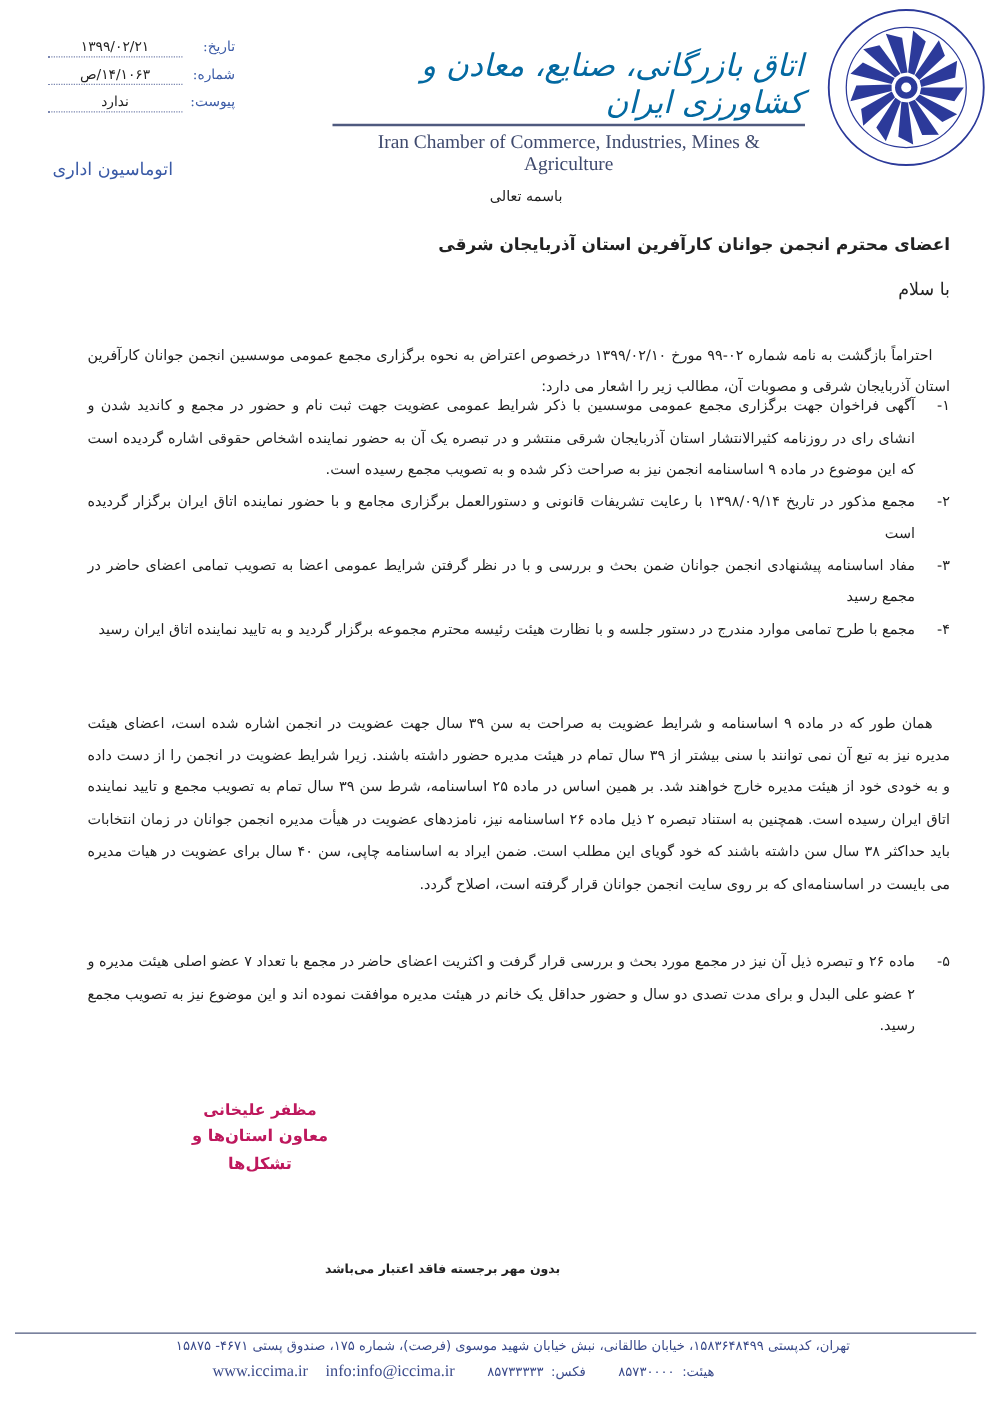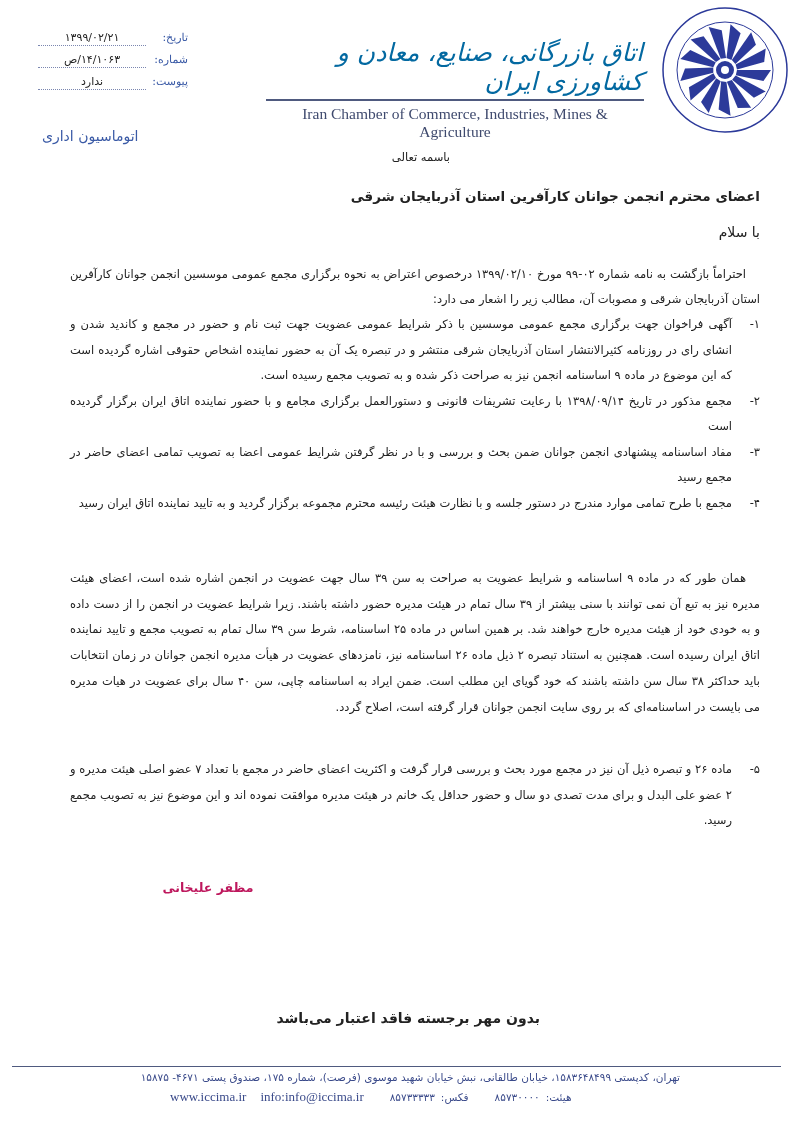--- a/index.html
+++ b/index.html
@@ -31,35 +31,35 @@
     font-family: "Liberation Serif", serif; font-size: 15.5px; color: #3f4a6e;
   }
   .logo { left: 660px; top: 5px; width: 130px; height: 130px; }
 
   
   .doc { direction: rtl; text-align: justify; font-family: "DejaVu Sans", sans-serif; }
   .besm { left: 340px; top: 150px; width: 110px; text-align: right; font-size: 11.5px; direction: rtl; }
   .recipient { left: 340px; top: 188px; width: 420px; text-align: right; direction: rtl; font-size: 13.5px; font-weight: bold; }
   .greeting { left: 600px; top: 224px; width: 160px; text-align: right; direction: rtl; font-size: 14px; }
 
-  .intro { left: 70px; top: 262px; width: 690px; font-size: 11.5px; line-height: 25px; text-indent: 14px; }
+  .intro { left: 70px; top: 272px; width: 690px; font-size: 11.5px; line-height: 25px; text-indent: 14px; }
 
   .items { left: 70px; top: 312px; width: 690px; margin: 0; padding: 0; list-style: none; }
   .item { display: flex; font-size: 11.5px; line-height: 25.5px; margin-bottom: 0; }
   .item-num { flex: none; width: 28px; text-align: right; }
   .item-text { flex: 1; text-align: justify; }
 
   .para { left: 70px; top: 566px; width: 690px; font-size: 11.5px; line-height: 25.7px; text-indent: 14px; }
   .item5 { left: 70px; top: 757px; width: 690px; }
 
   .signature { left: 128px; top: 877px; width: 160px; text-align: center; direction: rtl; color: #be185d; }
   .sig-name { font-size: 12.5px; font-weight: bold; line-height: 22px; }
   .sig-title { font-size: 13px; font-weight: bold; line-height: 22px; }
 
-  .stamp-note { left: 260px; top: 1010px; width: 280px; text-align: right; direction: rtl; font-size: 14px; font-weight: bold; }
+  .stamp-note { left: 260px; top: 1010px; width: 280px; text-align: left; direction: rtl; font-size: 10px; font-weight: bold; }
 
   
   .footer-rule { left: 12px; top: 1066px; width: 769px; height: 1px; background: #4f5a7f; }
   .footer-address { left: 80px; top: 1071px; width: 600px; text-align: right; direction: rtl; font-size: 10.5px; color: #3a4a8a; }
   .footer-contact { left: 170px; top: 1089px; width: 510px; display: flex; direction: ltr; align-items: baseline; font-size: 12px; color: #3a4a8a; }
   .fc-web { font-family: "Liberation Serif", serif; font-size: 13px; }
   .fc-email { font-family: "Liberation Serif", serif; font-size: 13px; margin-left: 14px; }
   .fc-fax, .fc-tel { direction: rtl; font-size: 10.5px; }
   .fc-fax { margin-left: 26px; }
   .fc-tel { margin-left: 26px; }
@@ -141,20 +141,21 @@
 
 <div class="abs doc item5">
   <div class="item">
     <span class="item-num">۵-</span>
     <span class="item-text">ماده ۲۶ و تبصره ذیل آن نیز در مجمع مورد بحث و بررسی قرار گرفت و اکثریت اعضای حاضر در مجمع با تعداد ۷ عضو اصلی هیئت مدیره و ۲ عضو علی البدل و برای مدت تصدی دو سال و حضور حداقل یک خانم در هیئت مدیره موافقت نموده اند و این موضوع نیز به تصویب مجمع رسید.</span>
   </div>
 </div>
 
 <div class="abs signature">
   <div class="sig-name">مظفر علیخانی</div>
+  <div class="sig-title">معاون استان‌ها و تشکل‌ها</div>
 </div>
 
 <div class="abs stamp-note">بدون مهر برجسته فاقد اعتبار می‌باشد</div>
 
 <div class="abs footer-rule"></div>
 <div class="abs footer-address">تهران، کدپستی ۱۵۸۳۶۴۸۴۹۹، خیابان طالقانی، نبش خیابان شهید موسوی (فرصت)، شماره ۱۷۵، صندوق پستی ۴۶۷۱- ۱۵۸۷۵</div>
 <div class="abs footer-contact">
   <span class="fc-web">www.iccima.ir</span>
   <span class="fc-email">info:info@iccima.ir</span>
   <span class="fc-fax">

